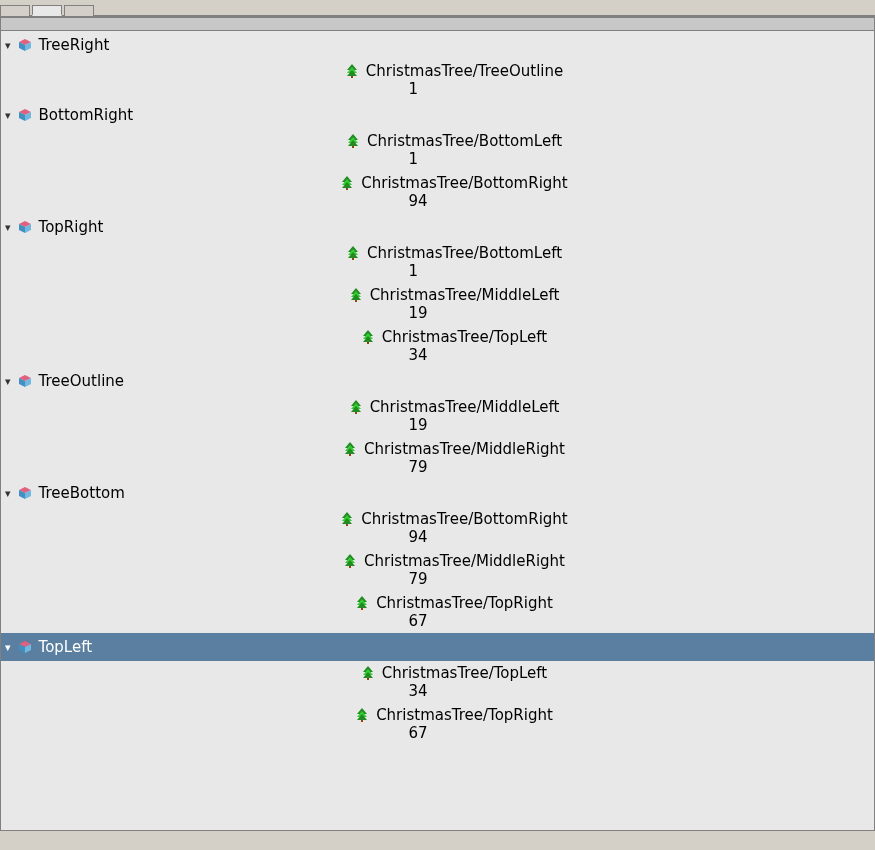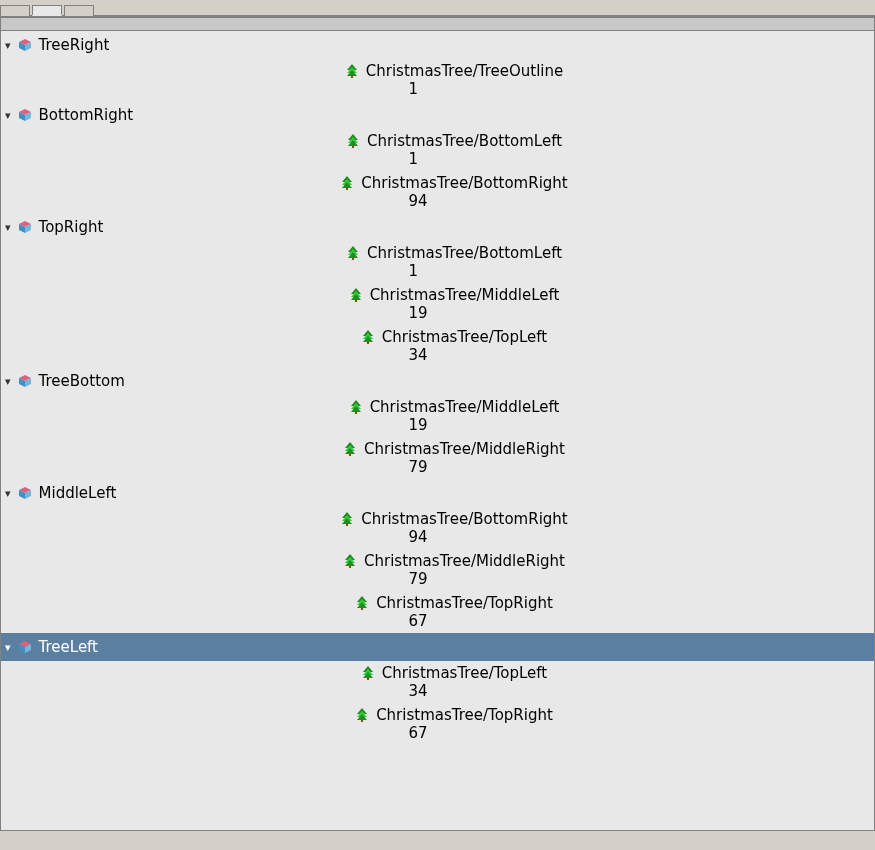--- a/index.html
+++ b/index.html
@@ -310,95 +310,95 @@
     <div class="row-label">
       <span class="expand-arrow">▾</span>
       <span class="group-icon"><svg viewBox="0 0 16 16" xmlns="http://www.w3.org/2000/svg">
 
     <polygon points="8,2 14,5 8,8 2,5" fill="#e06080"></polygon>
 
     <polygon points="2,5 8,8 8,14 2,11" fill="#4090c0"></polygon>
 
     <polygon points="14,5 8,8 8,14 14,11" fill="#70b8e0"></polygon>
   </svg></span>
+      <span>TreeOutline</span>
+    </div>
+    <div class="row-value"></div>
+  </div>
+      <div class="tree-row child-indent">
+      <div class="row-label">
+        <span class="model-icon"><svg viewBox="0 0 16 16" xmlns="http://www.w3.org/2000/svg">
+
+    <rect x="7" y="12" width="2" height="3" fill="#8B4513"></rect>
+
+    <polygon points="8,1 13,7 3,7" fill="#228B22"></polygon>
+    <polygon points="8,4 13,10 3,10" fill="#32CD32"></polygon>
+    <polygon points="8,7 13,13 3,13" fill="#228B22"></polygon>
+  </svg></span>
+        <span>ChristmasTree/MiddleLeft</span>
+      </div>
+      <div class="row-value">19</div>
+    </div>
+      <div class="tree-row child-indent">
+      <div class="row-label">
+        <span class="model-icon"><svg viewBox="0 0 16 16" xmlns="http://www.w3.org/2000/svg">
+
+    <rect x="7" y="12" width="2" height="3" fill="#8B4513"></rect>
+
+    <polygon points="8,1 13,7 3,7" fill="#228B22"></polygon>
+    <polygon points="8,4 13,10 3,10" fill="#32CD32"></polygon>
+    <polygon points="8,7 13,13 3,13" fill="#228B22"></polygon>
+  </svg></span>
+        <span>ChristmasTree/MiddleRight</span>
+      </div>
+      <div class="row-value">79</div>
+    </div>
+      <div class="tree-row group-row">
+    <div class="row-label">
+      <span class="expand-arrow">▾</span>
+      <span class="group-icon"><svg viewBox="0 0 16 16" xmlns="http://www.w3.org/2000/svg">
+
+    <polygon points="8,2 14,5 8,8 2,5" fill="#e06080"></polygon>
+
+    <polygon points="2,5 8,8 8,14 2,11" fill="#4090c0"></polygon>
+
+    <polygon points="14,5 8,8 8,14 14,11" fill="#70b8e0"></polygon>
+  </svg></span>
       <span>TreeBottom</span>
     </div>
     <div class="row-value"></div>
   </div>
       <div class="tree-row child-indent">
       <div class="row-label">
         <span class="model-icon"><svg viewBox="0 0 16 16" xmlns="http://www.w3.org/2000/svg">
 
     <rect x="7" y="12" width="2" height="3" fill="#8B4513"></rect>
 
     <polygon points="8,1 13,7 3,7" fill="#228B22"></polygon>
     <polygon points="8,4 13,10 3,10" fill="#32CD32"></polygon>
     <polygon points="8,7 13,13 3,13" fill="#228B22"></polygon>
   </svg></span>
-        <span>ChristmasTree/MiddleLeft</span>
-      </div>
-      <div class="row-value">19</div>
+        <span>ChristmasTree/BottomRight</span>
+      </div>
+      <div class="row-value">94</div>
     </div>
       <div class="tree-row child-indent">
       <div class="row-label">
         <span class="model-icon"><svg viewBox="0 0 16 16" xmlns="http://www.w3.org/2000/svg">
 
     <rect x="7" y="12" width="2" height="3" fill="#8B4513"></rect>
 
     <polygon points="8,1 13,7 3,7" fill="#228B22"></polygon>
     <polygon points="8,4 13,10 3,10" fill="#32CD32"></polygon>
     <polygon points="8,7 13,13 3,13" fill="#228B22"></polygon>
   </svg></span>
         <span>ChristmasTree/MiddleRight</span>
       </div>
       <div class="row-value">79</div>
     </div>
-      <div class="tree-row group-row">
-    <div class="row-label">
-      <span class="expand-arrow">▾</span>
-      <span class="group-icon"><svg viewBox="0 0 16 16" xmlns="http://www.w3.org/2000/svg">
-
-    <polygon points="8,2 14,5 8,8 2,5" fill="#e06080"></polygon>
-
-    <polygon points="2,5 8,8 8,14 2,11" fill="#4090c0"></polygon>
-
-    <polygon points="14,5 8,8 8,14 14,11" fill="#70b8e0"></polygon>
-  </svg></span>
-      <span>MiddleLeft</span>
-    </div>
-    <div class="row-value"></div>
-  </div>
-      <div class="tree-row child-indent">
-      <div class="row-label">
-        <span class="model-icon"><svg viewBox="0 0 16 16" xmlns="http://www.w3.org/2000/svg">
-
-    <rect x="7" y="12" width="2" height="3" fill="#8B4513"></rect>
-
-    <polygon points="8,1 13,7 3,7" fill="#228B22"></polygon>
-    <polygon points="8,4 13,10 3,10" fill="#32CD32"></polygon>
-    <polygon points="8,7 13,13 3,13" fill="#228B22"></polygon>
-  </svg></span>
-        <span>ChristmasTree/BottomRight</span>
-      </div>
-      <div class="row-value">94</div>
-    </div>
-      <div class="tree-row child-indent">
-      <div class="row-label">
-        <span class="model-icon"><svg viewBox="0 0 16 16" xmlns="http://www.w3.org/2000/svg">
-
-    <rect x="7" y="12" width="2" height="3" fill="#8B4513"></rect>
-
-    <polygon points="8,1 13,7 3,7" fill="#228B22"></polygon>
-    <polygon points="8,4 13,10 3,10" fill="#32CD32"></polygon>
-    <polygon points="8,7 13,13 3,13" fill="#228B22"></polygon>
-  </svg></span>
-        <span>ChristmasTree/MiddleRight</span>
-      </div>
-      <div class="row-value">79</div>
-    </div>
       <div class="tree-row child-indent">
       <div class="row-label">
         <span class="model-icon"><svg viewBox="0 0 16 16" xmlns="http://www.w3.org/2000/svg">
 
     <rect x="7" y="12" width="2" height="3" fill="#8B4513"></rect>
 
     <polygon points="8,1 13,7 3,7" fill="#228B22"></polygon>
     <polygon points="8,4 13,10 3,10" fill="#32CD32"></polygon>
     <polygon points="8,7 13,13 3,13" fill="#228B22"></polygon>
   </svg></span>
@@ -410,21 +410,21 @@
     <div class="row-label">
       <span class="expand-arrow">▾</span>
       <span class="group-icon"><svg viewBox="0 0 16 16" xmlns="http://www.w3.org/2000/svg">
 
     <polygon points="8,2 14,5 8,8 2,5" fill="#e06080"></polygon>
 
     <polygon points="2,5 8,8 8,14 2,11" fill="#4090c0"></polygon>
 
     <polygon points="14,5 8,8 8,14 14,11" fill="#70b8e0"></polygon>
   </svg></span>
-      <span>TreeLeft</span>
+      <span>TopLeft</span>
     </div>
     <div class="row-value"></div>
   </div>
       <div class="tree-row child-indent">
       <div class="row-label">
         <span class="model-icon"><svg viewBox="0 0 16 16" xmlns="http://www.w3.org/2000/svg">
 
     <rect x="7" y="12" width="2" height="3" fill="#8B4513"></rect>
 
     <polygon points="8,1 13,7 3,7" fill="#228B22"></polygon>

